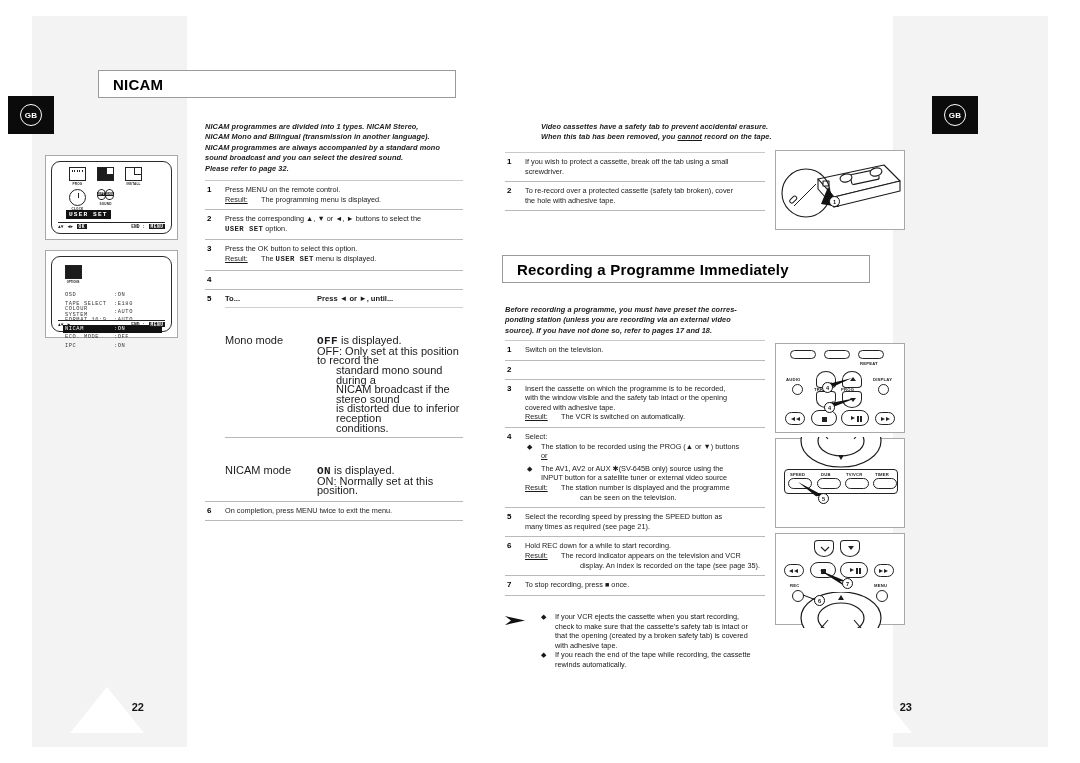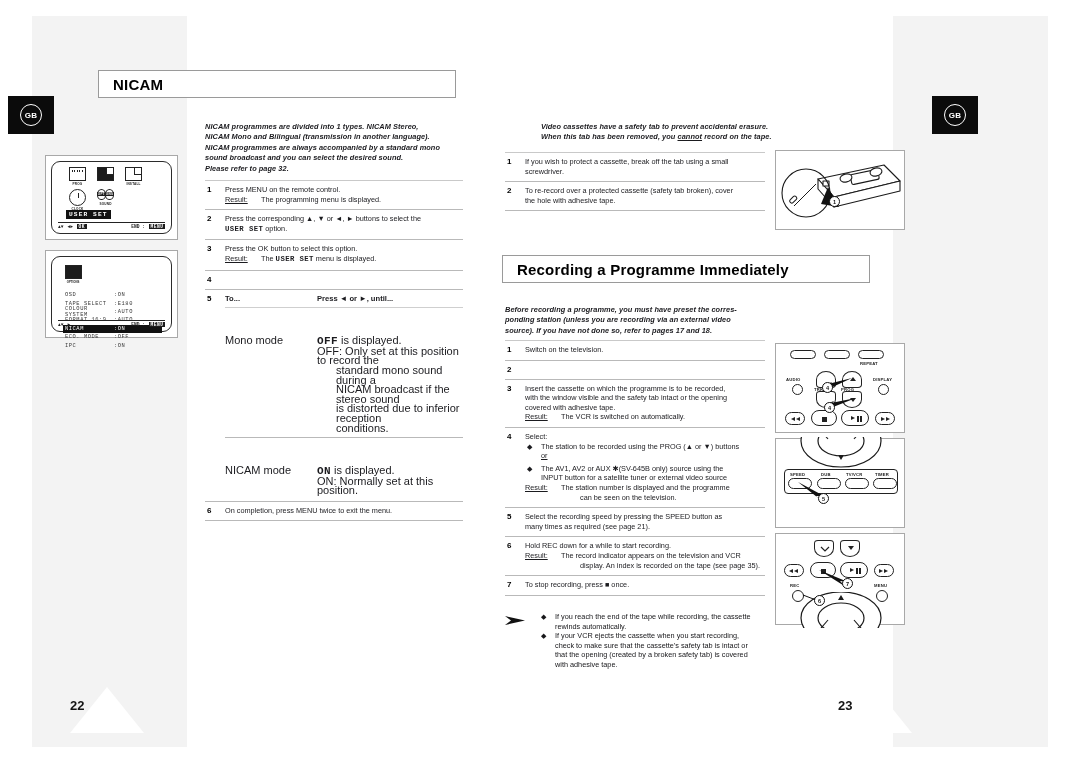--- a/index.html
+++ b/index.html
@@ -174,22 +174,22 @@
   
   .pnum{
     position:absolute;bottom:30px;width:74px;height:46px;
   }
   .pnum .tri{
     position:absolute;left:0;bottom:0;width:0;height:0;
     border-left:37px solid transparent;border-right:37px solid transparent;
     border-bottom:46px solid #ffffff;
   }
   .pnum .n{
-    position:absolute;left:0;right:0;bottom:20px;text-align:left;
-    font-size:13px;font-weight:bold;color:#151515;
+    position:absolute;left:0;right:0;bottom:20px;text-align:right;
+    font-size:11px;font-weight:bold;color:#151515;
   }
   .pnum.l{left:70px;}
   .pnum.r{right:168px;}
 
   
   .rbtn{position:absolute;border:1.3px solid #222;border-radius:8px;background:#fff;box-sizing:border-box;}
   .rcirc{position:absolute;border:1.3px solid #222;border-radius:50%;background:#fff;box-sizing:border-box;}
   .rlab{position:absolute;font-size:4.2px;font-weight:bold;color:#222;letter-spacing:.2px;white-space:nowrap;}
   .rplate{position:absolute;border:1.3px solid #222;border-radius:4px;background:#fff;box-sizing:border-box;}
   .tri-up,.tri-dn{position:absolute;width:0;height:0;}
@@ -548,31 +548,31 @@
     <div class="note" style="left:-35px;top:612px;width:250px;">
       <div class="arrow">
         <svg width="22" height="12" viewBox="0 0 22 12">
             <polygon points="0,1 20,5.5 0,10 6,5.5" fill="#111"></polygon>
           </svg>
       </div>
       <div class="lst">
         <div class="bul">
           <span class="dot">◆</span>
           <span class="tx">
-            <span class="ln">If you reach the end of the tape while recording, the</span>
-            <span class="ln">cassette rewinds automatically.</span>
-          </span>
-        </div>
-        <div class="bul">
-          <span class="dot">◆</span>
-          <span class="tx">
             <span class="ln">If your VCR ejects the cassette when you start</span>
             <span class="ln">recording, check to make sure that the cassette's</span>
             <span class="ln">safety tab is intact or that the opening (created by a</span>
             <span class="ln">broken safety tab) is covered with adhesive tape.</span>
+          </span>
+        </div>
+        <div class="bul">
+          <span class="dot">◆</span>
+          <span class="tx">
+            <span class="ln">If you reach the end of the tape while recording, the</span>
+            <span class="ln">cassette rewinds automatically.</span>
           </span>
         </div>
       </div>
     </div>
 
     <div class="fig" style="left:235px;top:343px;width:130px;height:90px;">
       <div class="rbtn" style="left:14px;top:6px;width:26px;height:9px;"></div>
       <div class="rbtn" style="left:48px;top:6px;width:26px;height:9px;"></div>
       <div class="rbtn" style="left:82px;top:6px;width:26px;height:9px;"></div>
       <div class="rlab" style="left:84px;top:17px;">REPEAT</div>

